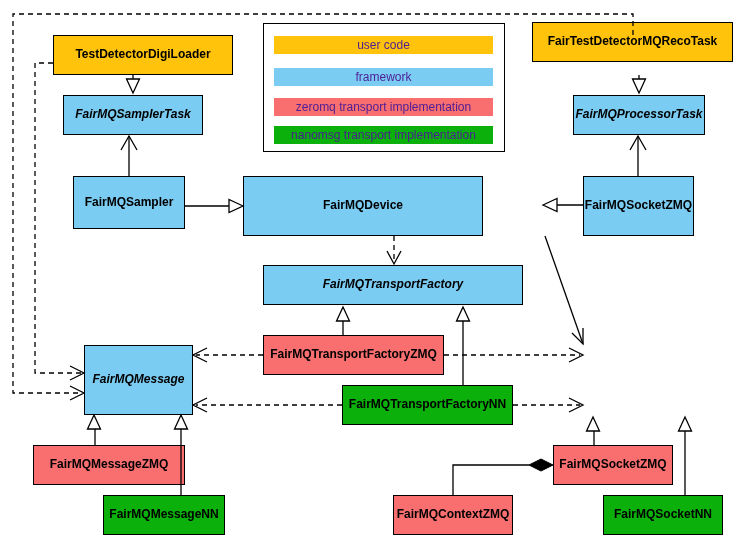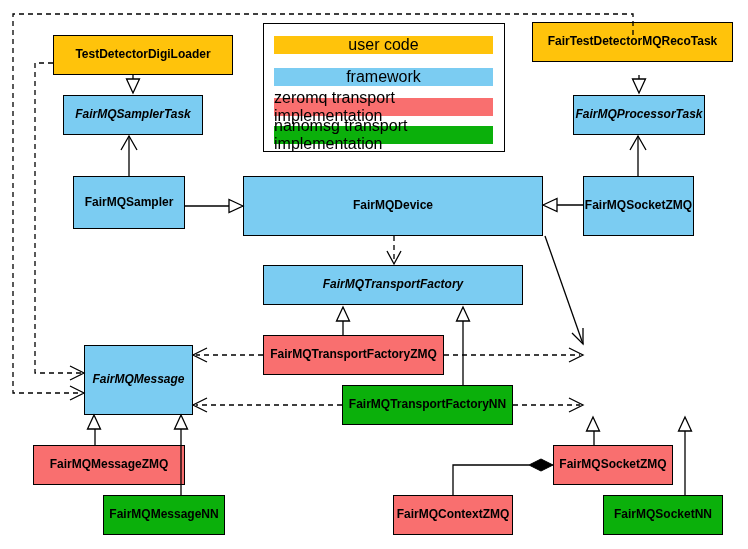--- a/index.html
+++ b/index.html
@@ -29,21 +29,21 @@
   .legend{
     position:absolute;
     border:1.5px solid #000000;
     background:#ffffff;
     box-sizing:border-box;
   }
   .legend-bar{
     position:absolute;
     left:10px;width:219px;height:18px;
     display:flex;align-items:center;justify-content:center;
-    font-size:16px;font-weight:normal;color:#000000;
+    font-size:12px;font-weight:normal;color:#4c1d95;
   }
   svg.wires{position:absolute;left:0;top:0;pointer-events:none;}
   .s{stroke:#000000;stroke-width:1.3;fill:none;}
   .d{stroke:#000000;stroke-width:1.3;fill:none;stroke-dasharray:5,4;}
   .v{stroke:#000000;stroke-width:1.3;fill:none;}
   .tri{fill:#ffffff;stroke:#000000;stroke-width:1.3;}
   .diamond{fill:#000000;stroke:#000000;stroke-width:1;}
 </style>
 </head>
 <body>
@@ -63,21 +63,21 @@
   </div>
 
   <div class="node blue italic" style="left:573px;top:95px;width:132px;height:40px">
     <span>FairMQProcessorTask</span>
   </div>
 
   <div class="node blue" style="left:73px;top:176px;width:112px;height:53px">
     <span>FairMQSampler</span>
   </div>
 
-  <div class="node blue" style="left:243px;top:176px;width:300px;height:60px">
+  <div class="node blue" style="left:243px;top:176px;width:240px;height:60px">
     <span>FairMQDevice</span>
   </div>
 
   <div class="node blue" style="left:583px;top:176px;width:111px;height:60px">
     <span>FairMQSocketZMQ</span>
   </div>
 
   <div class="node blue italic" style="left:263px;top:265px;width:260px;height:40px">
     <span>FairMQTransportFactory</span>
   </div>

